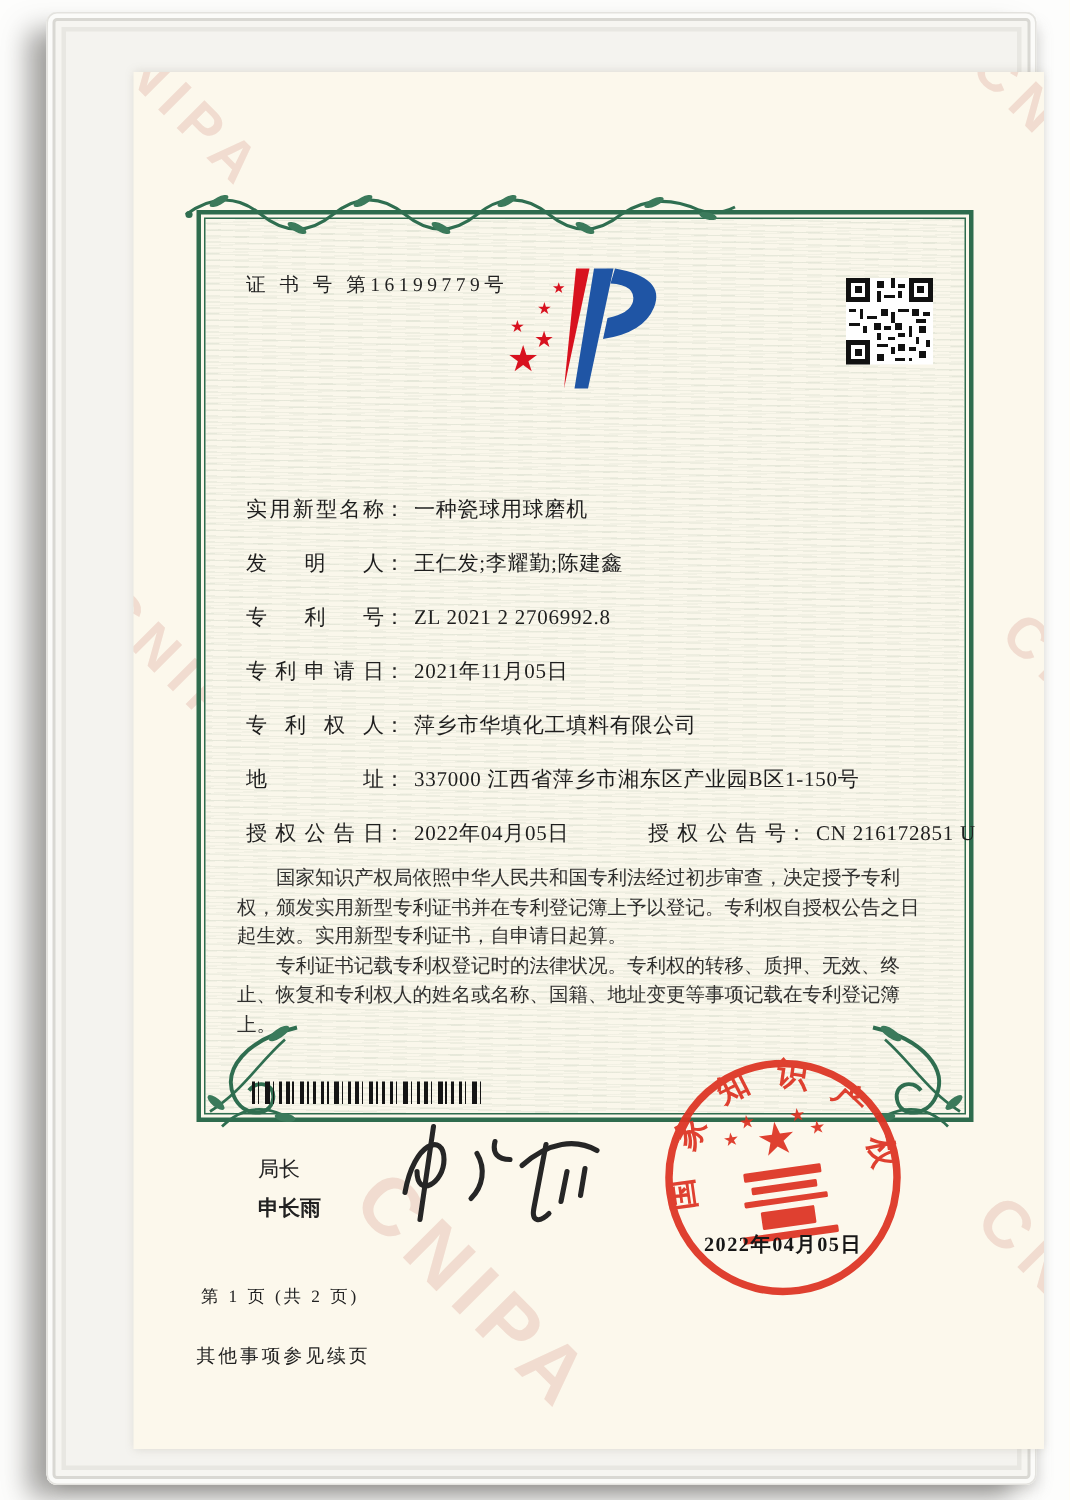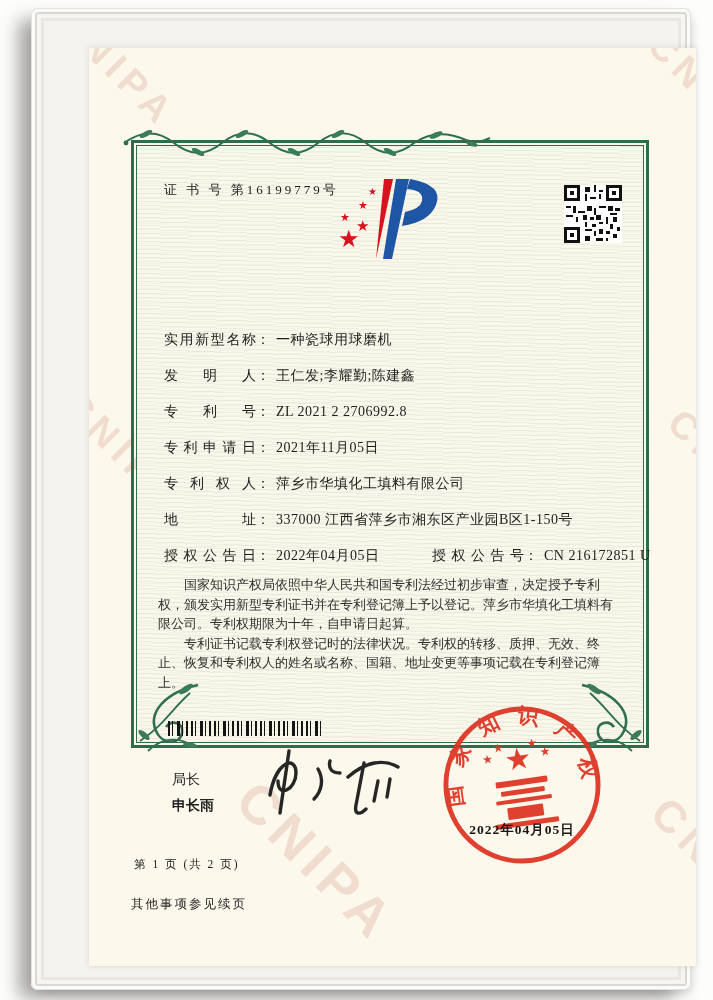--- a/index.html
+++ b/index.html
@@ -183,21 +183,21 @@
           </div>
           <div class="frow" style="top:368px">
             <span class="flabel">地址</span><span class="fcolon">：</span><span class="fvalue">337000 江西省萍乡市湘东区产业园B区1-150号</span>
           </div>
           <div class="frow" style="top:404px">
             <span class="flabel">授权公告日</span><span class="fcolon">：</span><span class="fvalue">2022年04月05日</span>
             <span class="grant2"><span class="flabel">授权公告号</span><span class="fcolon">：</span><span class="fvalue">CN 216172851 U</span></span>
           </div>
 
           <div class="paras">
-            <p>国家知识产权局依照中华人民共和国专利法经过初步审查，决定授予专利权，颁发实用新型专利证书并在专利登记簿上予以登记。萍乡市华填化工填料有限公司。专利权期限为十年，自申请日起算。</p>
+            <p>国家知识产权局依照中华人民共和国专利法经过初步审查，决定授予专利权，颁发实用新型专利证书并在专利登记簿上予以登记。专利权自授权公告之日起生效。实用新型专利证书，自申请日起算。</p>
             <p>专利证书记载专利权登记时的法律状况。专利权的转移、质押、无效、终止、恢复和专利权人的姓名或名称、国籍、地址变更等事项记载在专利登记簿上。</p>
           </div>
 
           <div class="barcode"></div>
 
           <div class="signerttl">局长</div>
           <div class="signername">申长雨</div>
 
           <svg class="sig" width="150" height="76" viewBox="0 0 150 76">
             <g fill="none" stroke="#262626" stroke-width="3.4" stroke-linecap="round">

